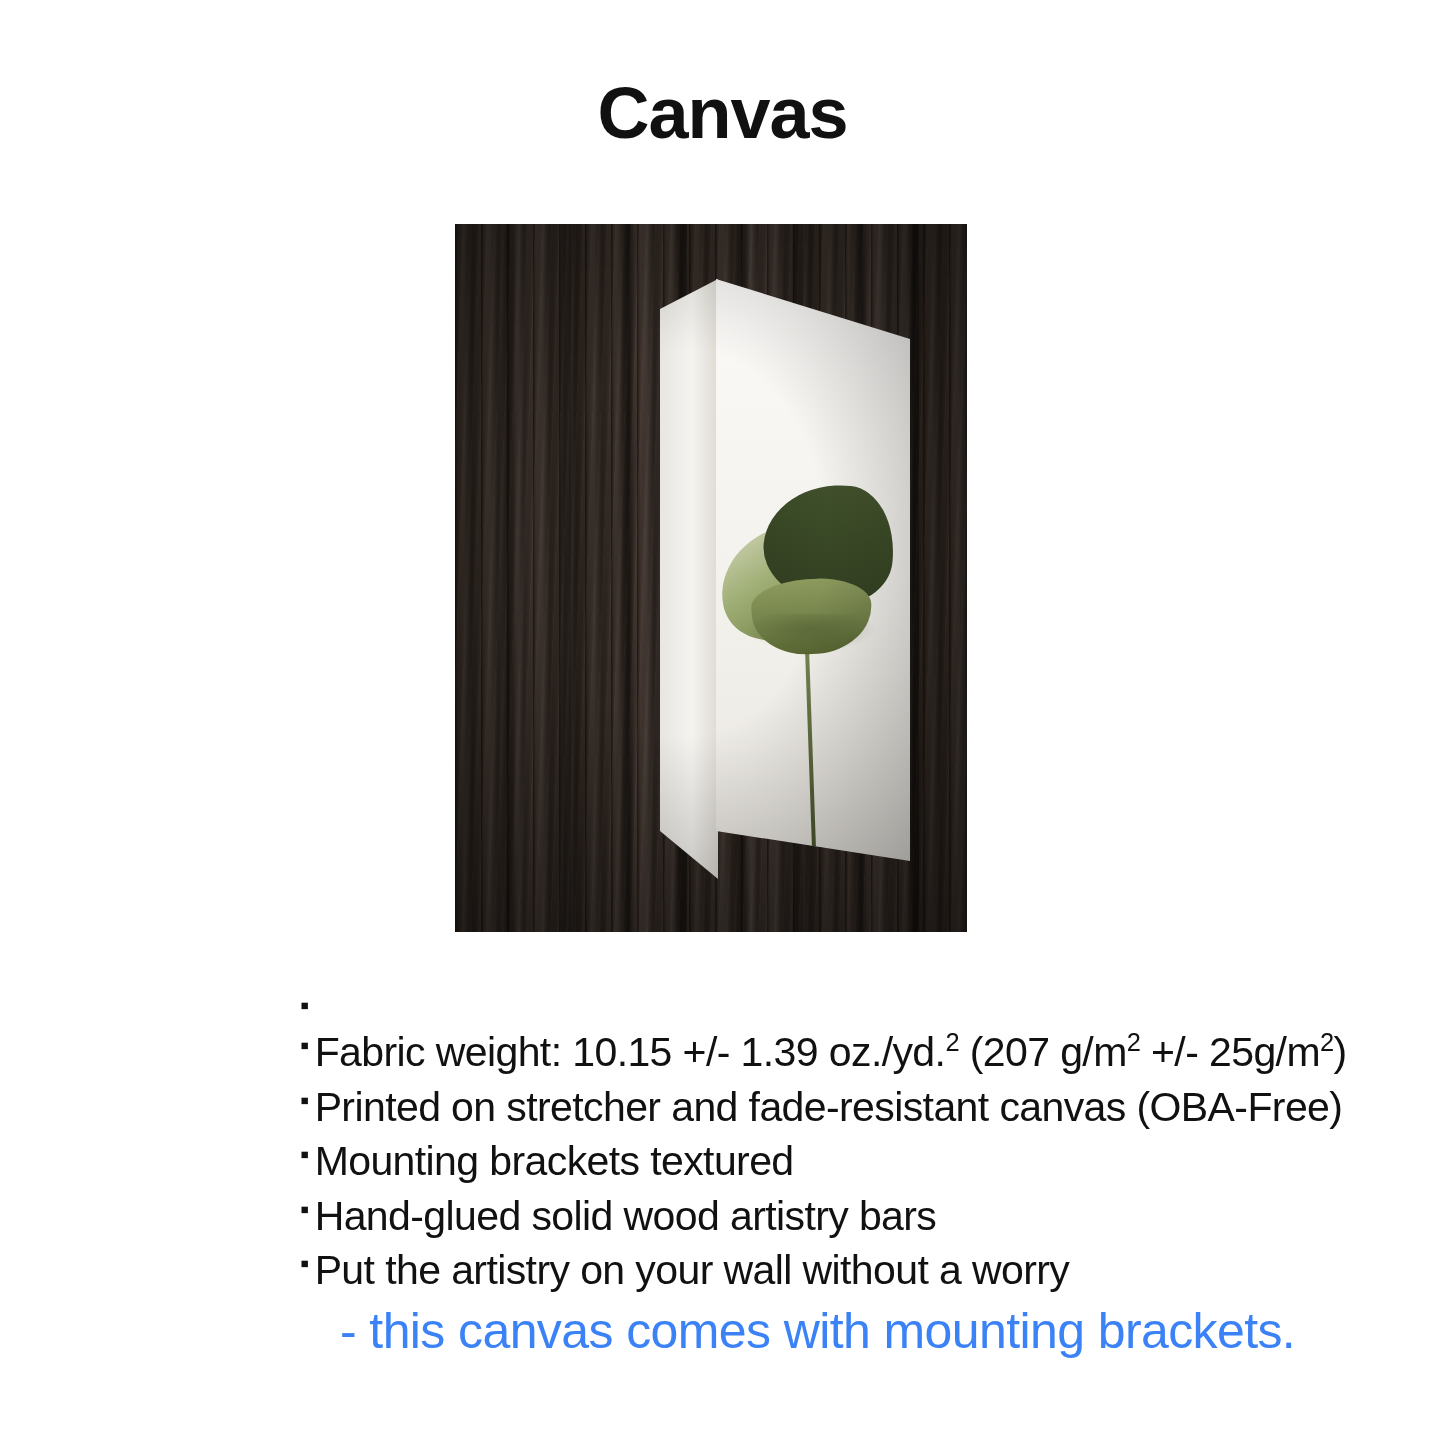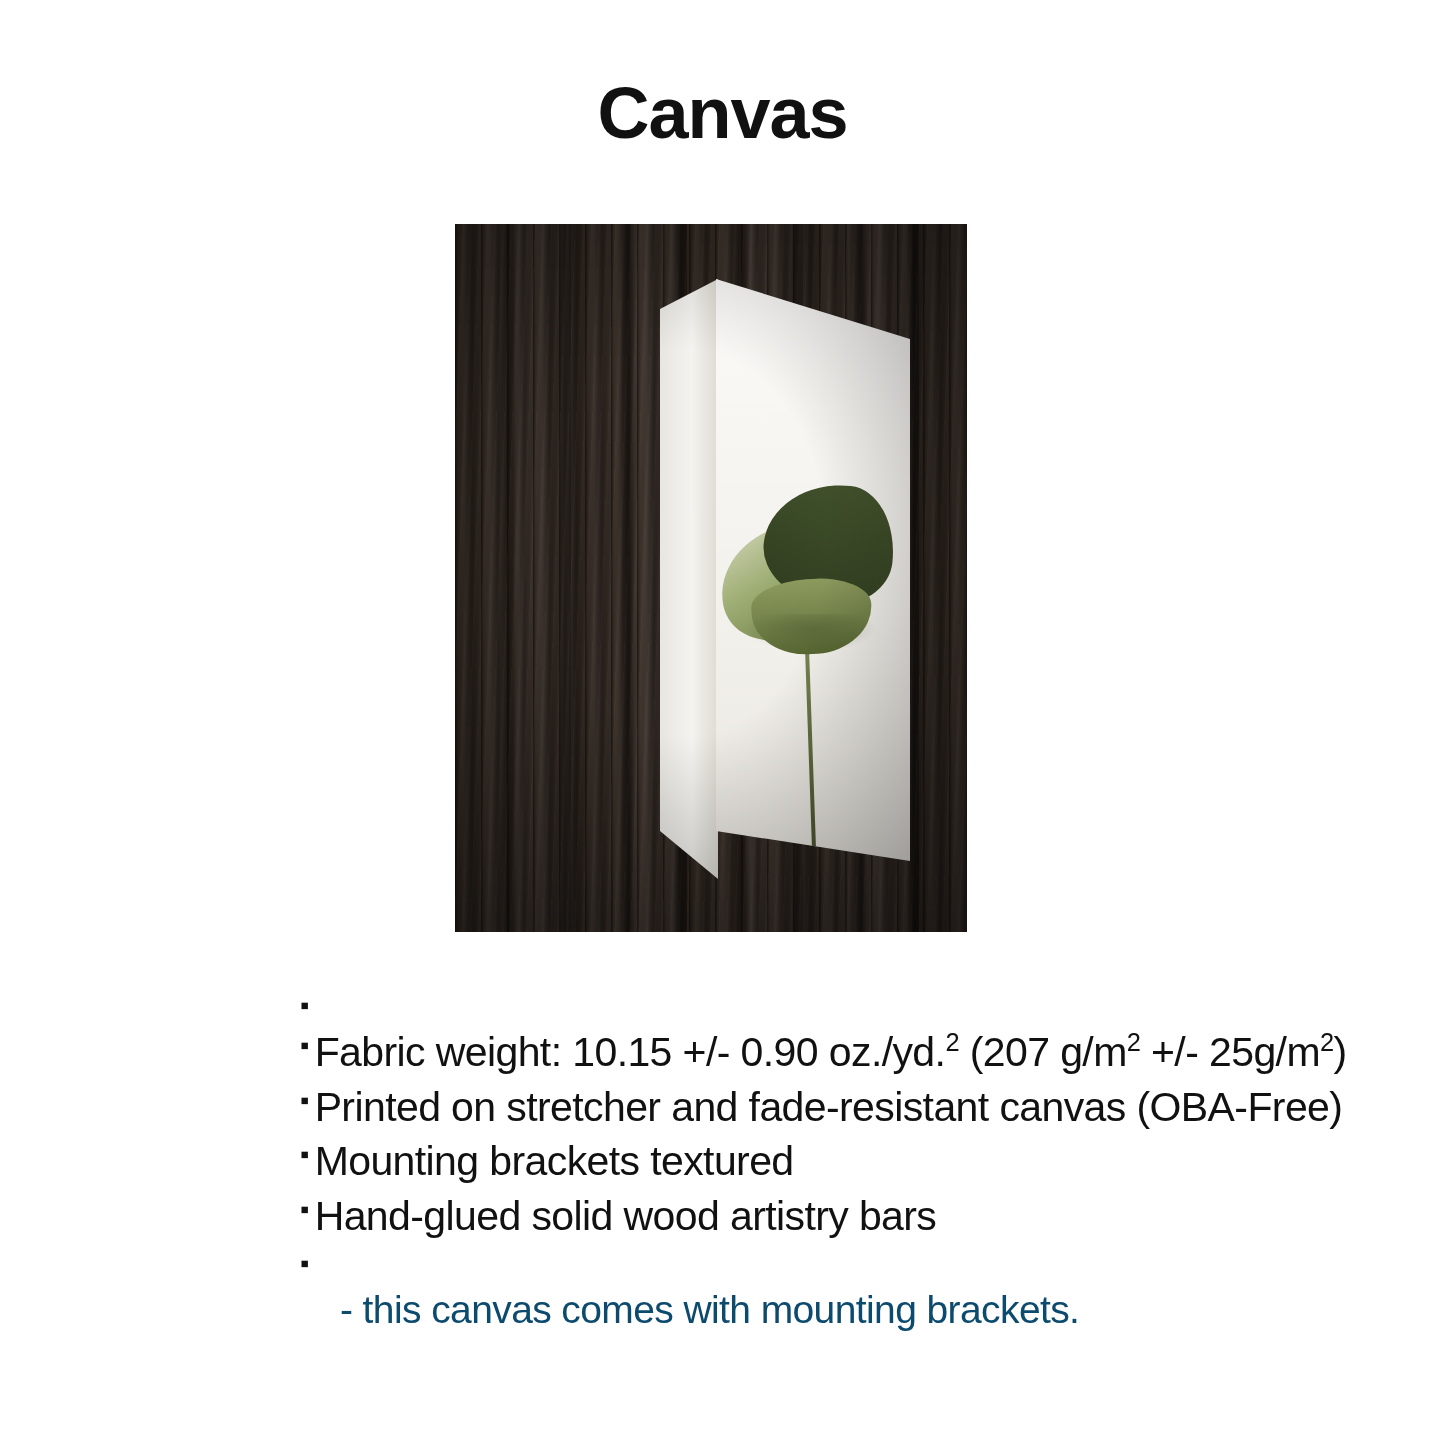--- a/index.html
+++ b/index.html
@@ -180,24 +180,24 @@
     white-space: nowrap;
   }
   .spec-bullet {
     font-size: 26px;
     line-height: 1.55;
     margin-right: 6px;
     color: #111111;
   }
   .spec-cont {
     padding-left: 40px;
-    font-size: 39px;
+    font-size: 50px;
     line-height: 1.33;
     letter-spacing: -0.6px;
-    color: #0c4a6e;
+    color: #3b82f6;
     white-space: nowrap;
   }
   sup { font-size: .62em; }
 </style>
 </head>
 <body>
 
 <div class="page">
 
   <div class="title">Canvas</div>
@@ -224,38 +224,39 @@
 
   <div class="specs">
 
     <div class="spec-line">
       <span class="spec-bullet">▪</span>
     </div>
 
     <div class="spec-line">
       <span class="spec-bullet">▪</span>
       <span>
-        <span>Fabric weight: 10.15 +/- 0.90 oz./yd.</span><sup>2</sup><span> (207 g/m</span><sup>2</sup><span> +/- 25g/m</span><sup>2</sup><span>)</span>
+        <span>Fabric weight: 10.15 +/- 1.39 oz./yd.</span><sup>2</sup><span> (207 g/m</span><sup>2</sup><span> +/- 25g/m</span><sup>2</sup><span>)</span>
       </span>
     </div>
 
     <div class="spec-line">
       <span class="spec-bullet">▪</span>
       <span>Printed on stretcher and fade-resistant canvas (OBA-Free)</span>
     </div>
 
     <div class="spec-line">
       <span class="spec-bullet">▪</span>
       <span>Mounting brackets textured</span>
     </div>
 
     <div class="spec-line">
       <span class="spec-bullet">▪</span>
       <span>Hand-glued solid wood artistry bars</span>
     </div>
 
     <div class="spec-line">
       <span class="spec-bullet">▪</span>
+      <span>Put the artistry on your wall without a worry</span>
     </div>
     <div class="spec-cont">- this canvas comes with mounting brackets.</div>
 
   </div>
 </div>
 
 </body></html>

